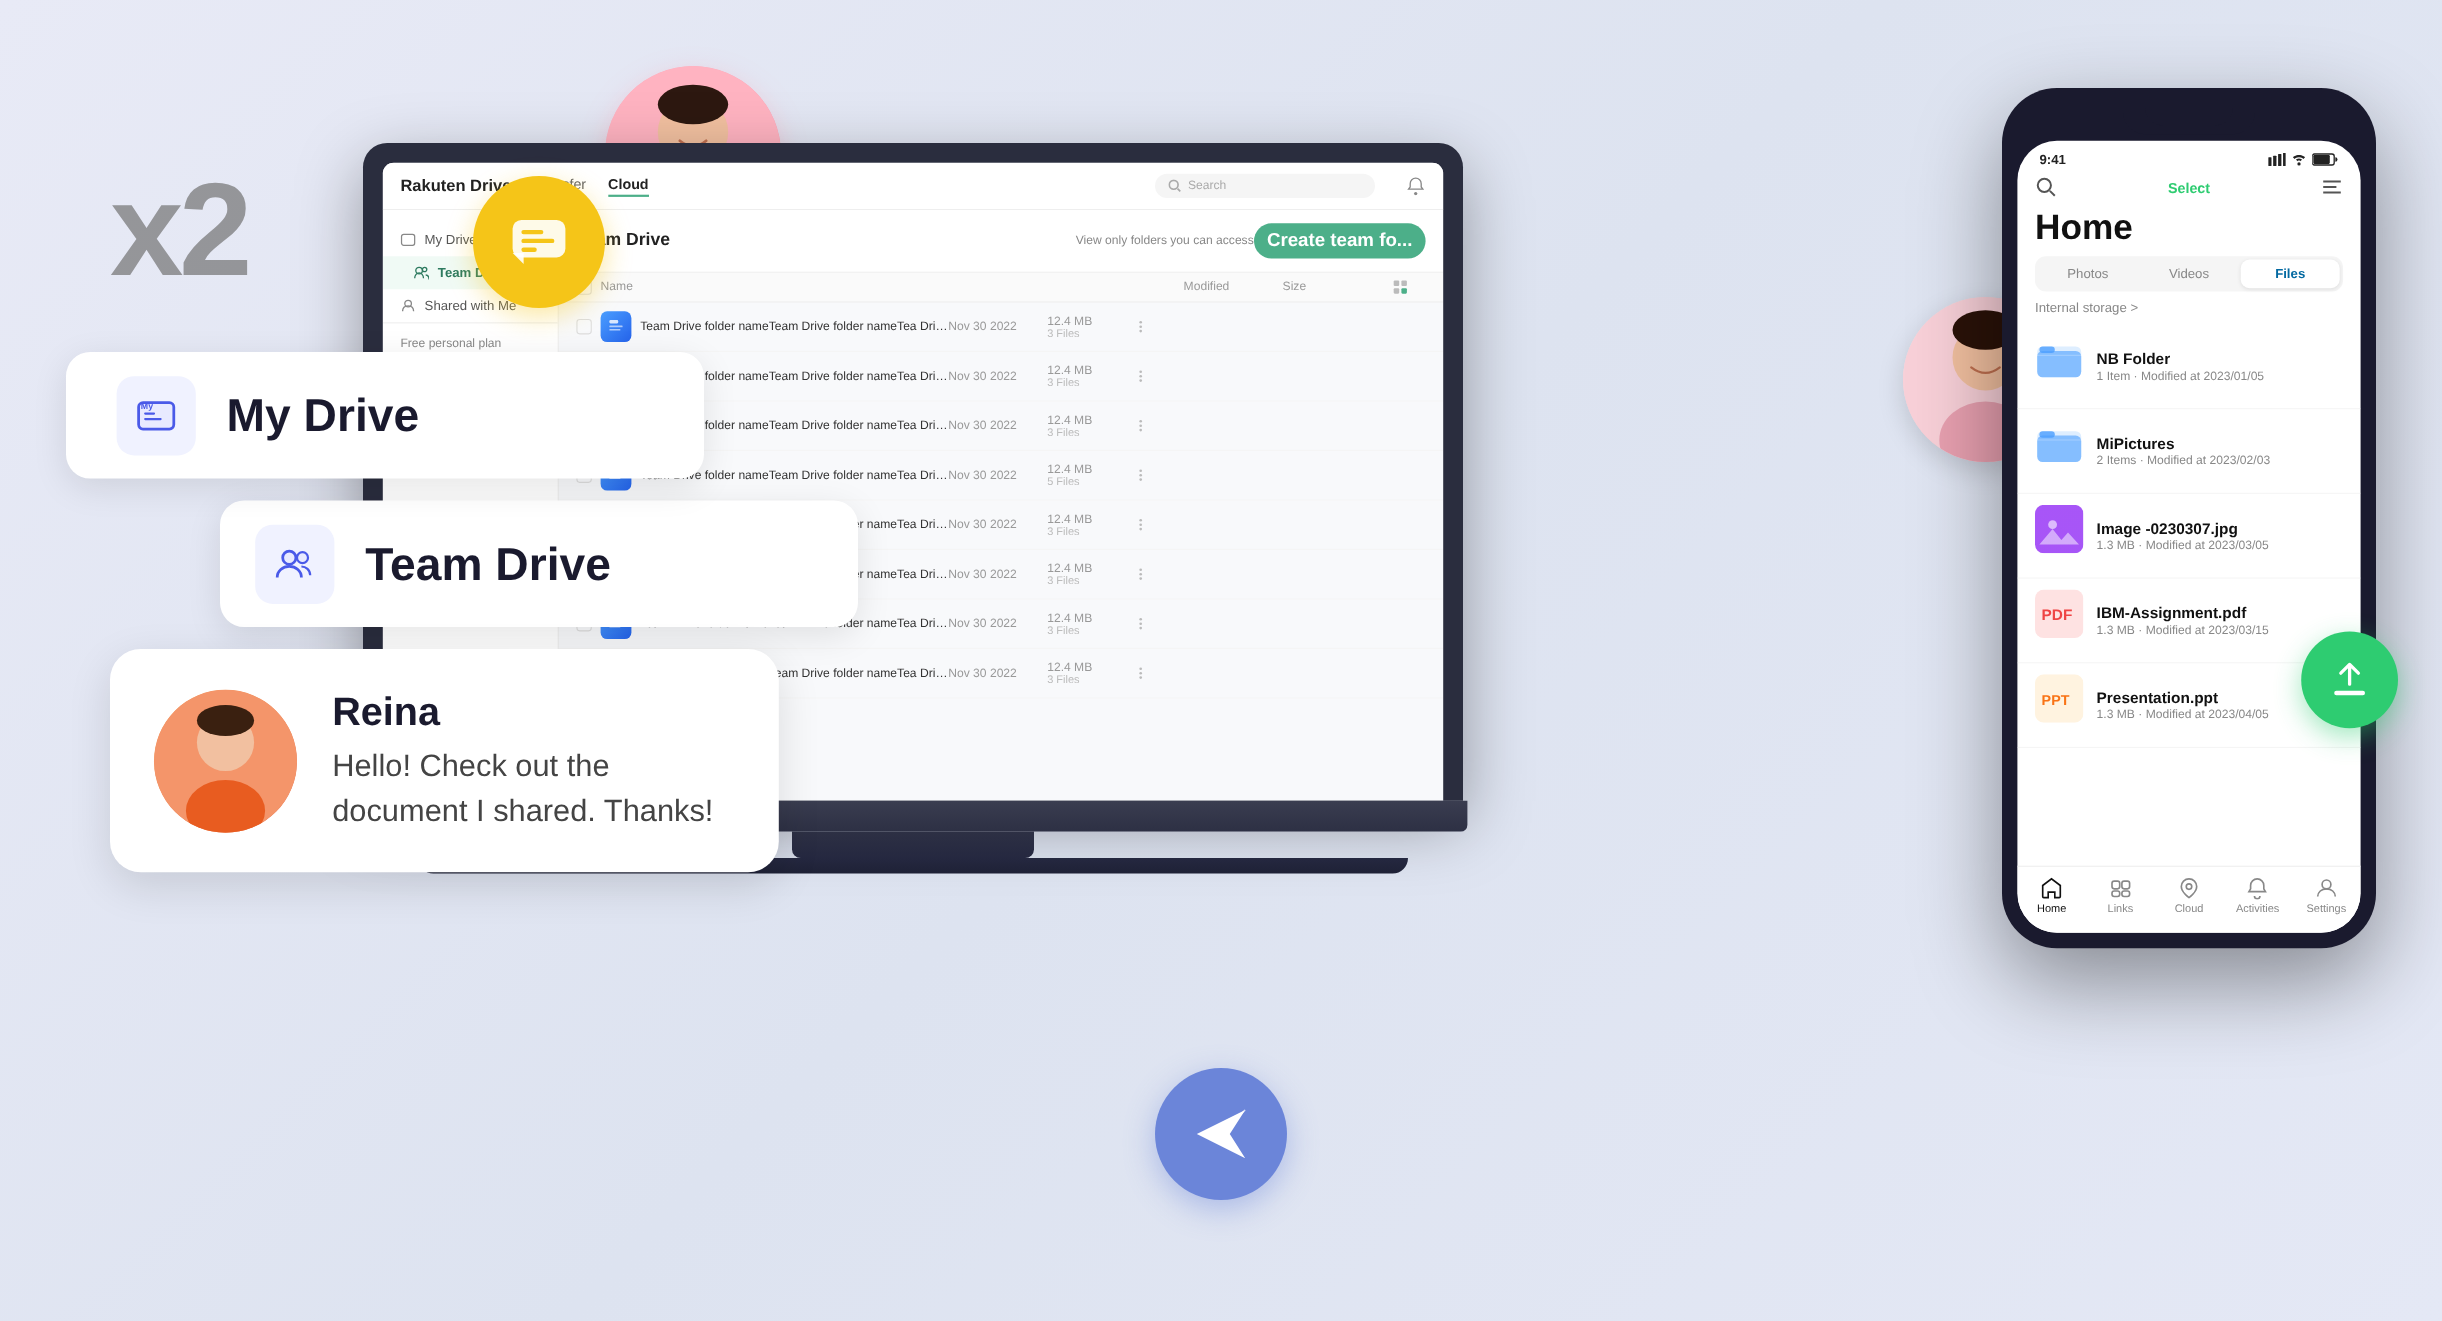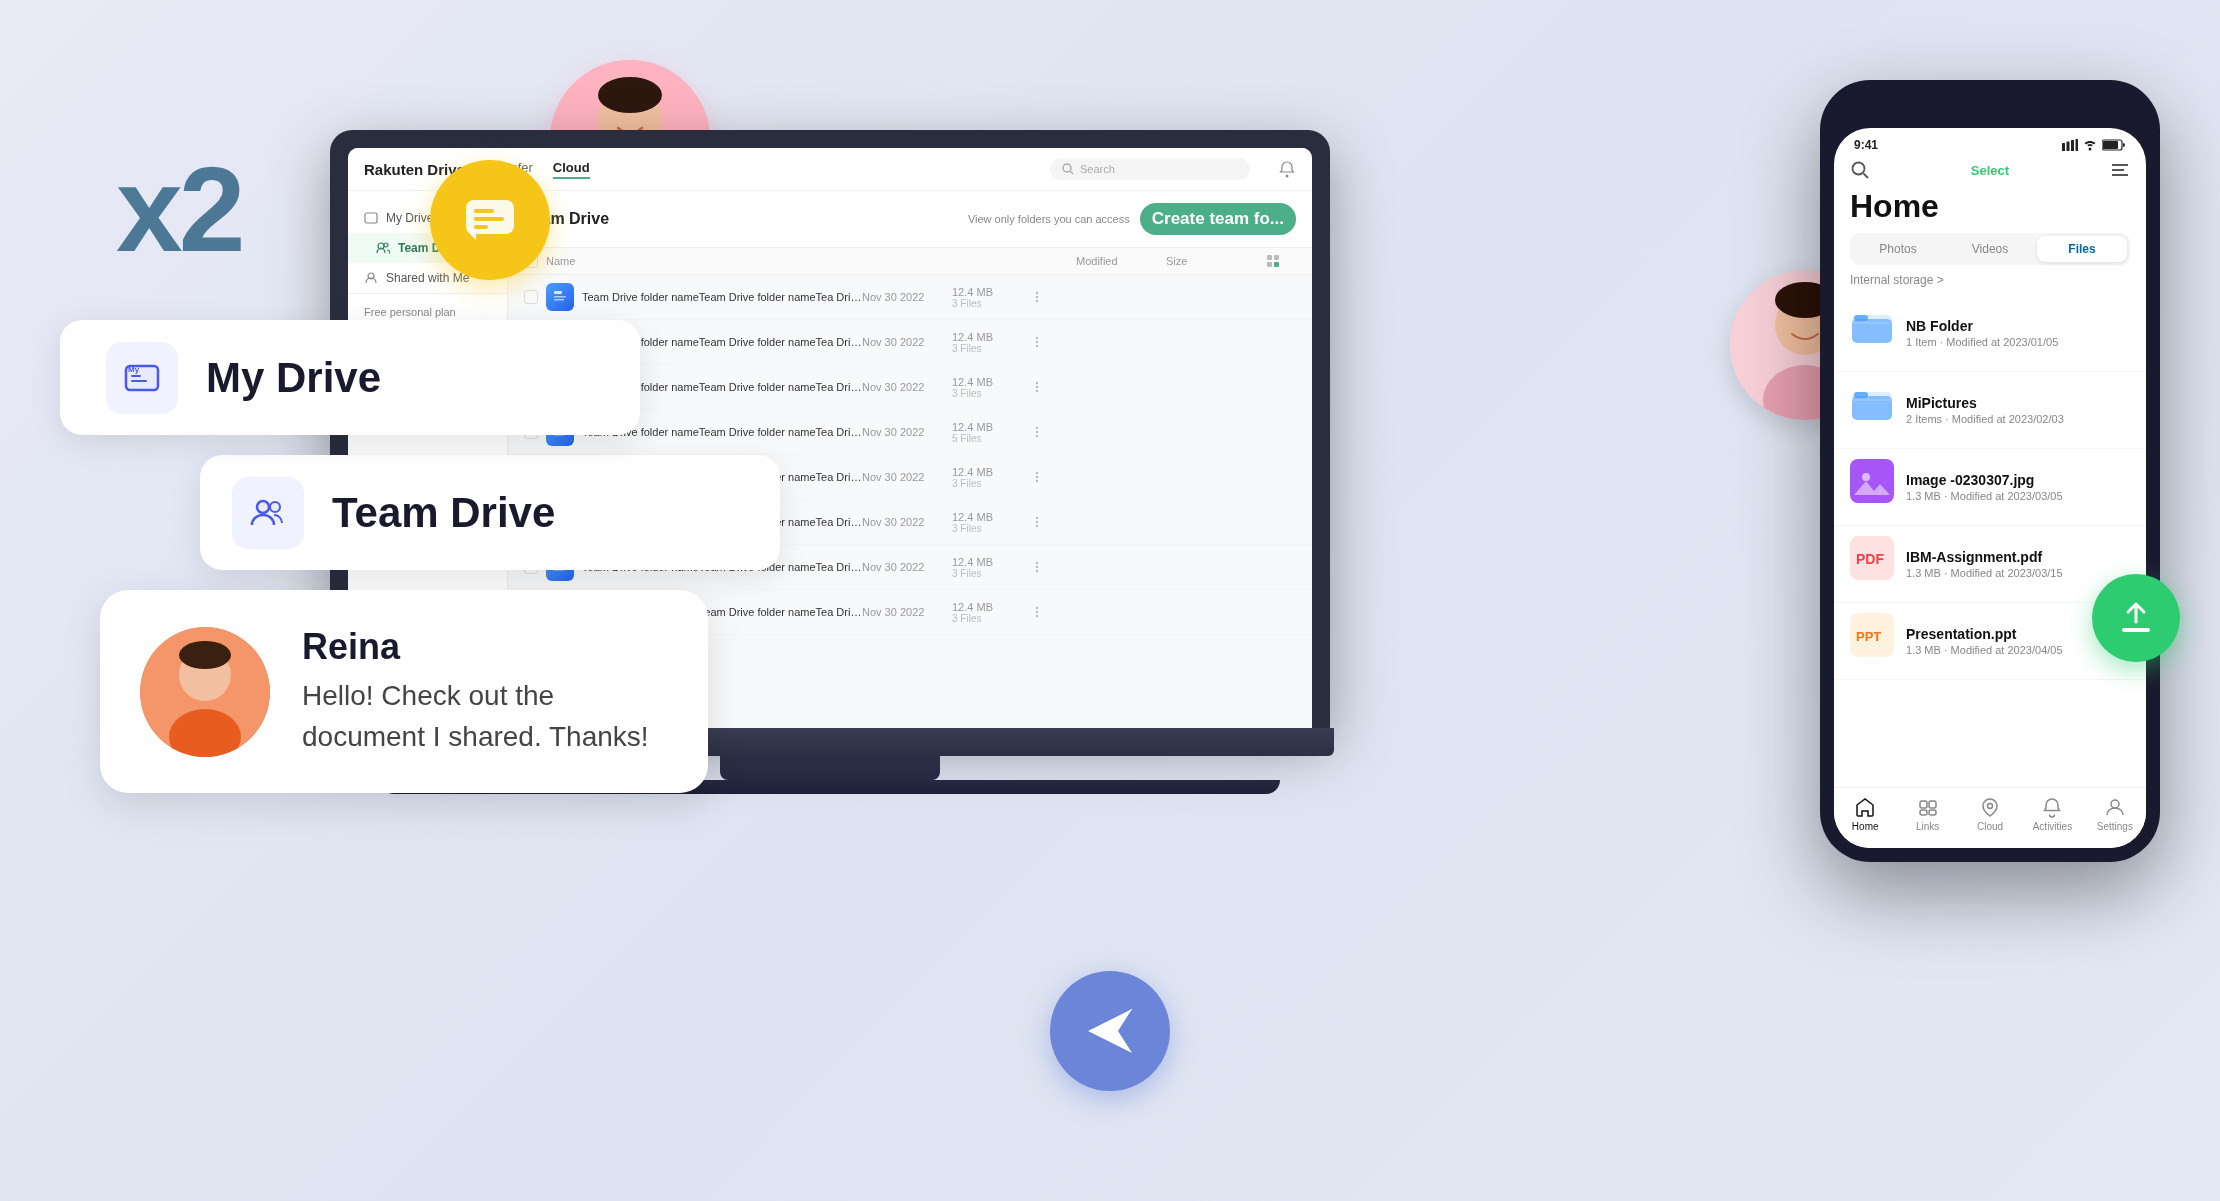--- a/index.html
+++ b/index.html
@@ -12,24 +12,23 @@
       position: relative;
     }
 
     
     .x2-label {
       position: absolute;
       top: 140px;
       left: 100px;
       font-size: 120px;
       font-weight: 900;
-      color: #0c4a6e;
+      color: #737373;
       opacity: 0.7;
       letter-spacing: -4px;
-      margin-left: 16px;
     }
 
     
     .my-drive-card {
       position: absolute;
       top: 320px;
       left: 60px;
       width: 580px;
       height: 115px;
       background: white;
@@ -665,21 +664,21 @@
                   <div class="rd-storage-fill"></div>
                 </div>
               <div><span>125,586 used</span> / <span>3TB</span></div>
               <div style="margin-top:6px;background:#4caf89;color:white;text-align:center;padding:4px;border-radius:10px;font-size:10px;cursor:pointer;">Upgrade Plan</div>
             </div>
           </div>
 
           <div class="rd-main">
             <div class="rd-main-header">
               <span class="rd-main-title">Team Drive</span>
-              <div style="display:flex;align-items:center;gap:10px;">
+              <div style="display:flex;align-items:center;">
                 <span style="font-size:11px;color:#888;">View only folders you can access</span>
                 <div class="rd-create-btn">Create team fo...</div>
               </div>
             </div>
             <div class="rd-table-header">
               <div class="checkbox"></div>
               <div class="rd-table-header-name">Name</div>
               <div class="rd-table-header-modified">Modified</div>
               <div class="rd-table-header-size">Size</div>
               <div style="width:30px"></div>

